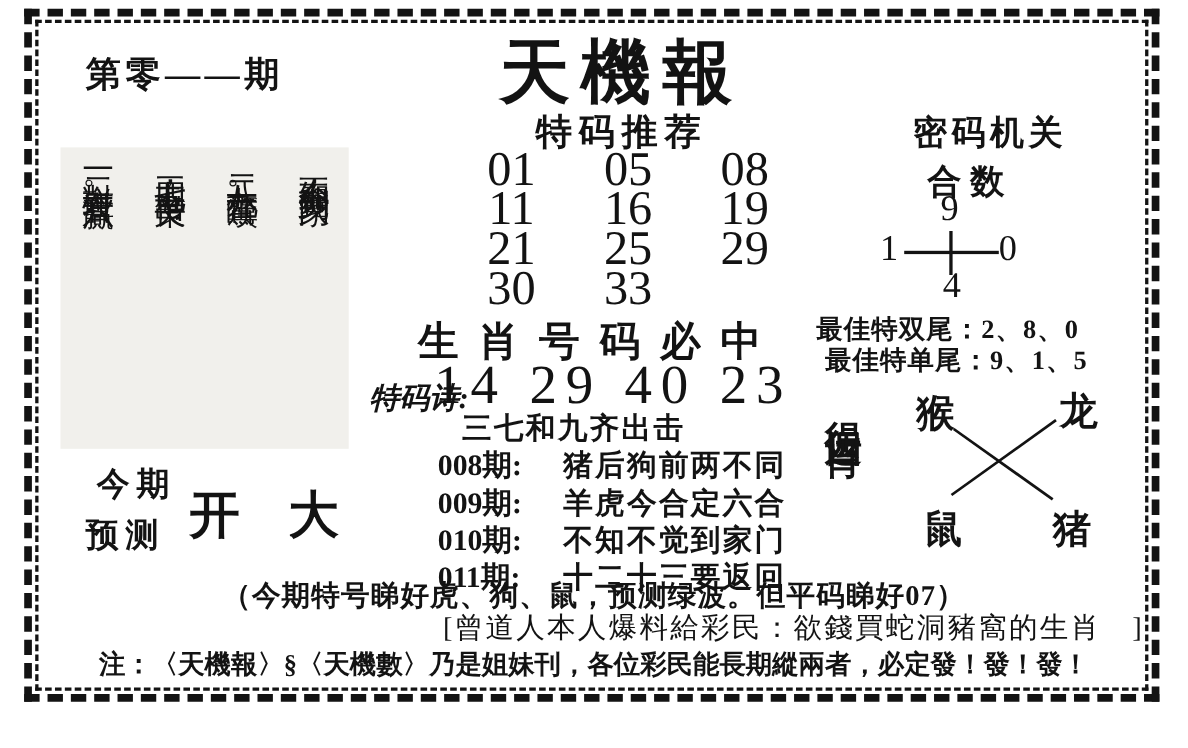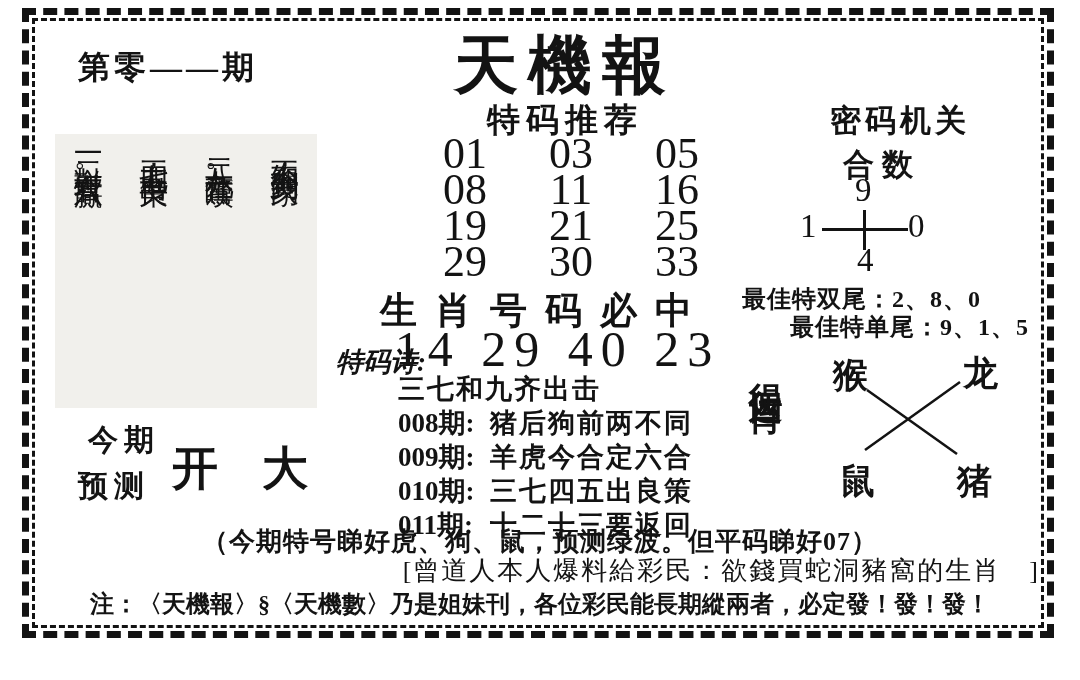--- a/index.html
+++ b/index.html
@@ -53,38 +53,38 @@
   .zodiac-heading{left:340px;top:286px;width:410px;text-align:center;
     font-size:37px;letter-spacing:18px;font-weight:600;}
   .poem-label{left:336px;top:344px;font-size:27px;font-weight:700;font-style:italic;}
   .zodiac-numbers{left:385px;top:320px;width:345px;text-align:center;
     font-size:50px;letter-spacing:8px;font-weight:500;}
 
   .poem-list{left:398px;top:372px;}
   .poem-row{display:flex;height:34px;align-items:center;
     font-size:27px;font-weight:700;}
   .poem-issue{width:92px;}
-  .poem-text{letter-spacing:2px;}
+  .poem-text{margin-left:22px;letter-spacing:2px;}
 
   .secret-heading{left:775px;top:100px;width:250px;text-align:center;
     font-size:31px;letter-spacing:4px;font-weight:600;}
   .secret-sub{left:757px;top:144px;width:250px;text-align:center;
     font-size:31px;letter-spacing:8px;font-weight:600;}
 
   .cross-box{left:800px;top:176px;width:130px;height:104px;}
   .cross-h{position:absolute;left:22px;top:52px;width:86px;border-top:3px solid #131313;}
   .cross-v{position:absolute;left:63px;top:34px;height:40px;border-left:3px solid #131313;}
   .cross-num{position:absolute;font-size:33px;font-weight:500;}
   .cross-top{left:55px;top:-4px;}
   .cross-left{left:0px;top:32px;}
   .cross-right{left:108px;top:32px;}
   .cross-bottom{left:57px;top:66px;}
 
   .tail-double{left:742px;top:283px;font-size:24px;font-weight:700;letter-spacing:1px;}
-  .tail-single{left:750px;top:311px;font-size:24px;font-weight:700;letter-spacing:1px;margin-left:40px;}
+  .tail-single{left:750px;top:311px;font-size:24px;font-weight:700;letter-spacing:1px;}
 
   .lucky-heading{left:742px;top:356px;height:170px;
     writing-mode:vertical-rl;text-orientation:upright;
     font-size:34px;letter-spacing:6px;font-weight:600;}
   .zodiac-x{left:805px;top:352px;width:240px;height:165px;}
   .zx{position:absolute;font-size:35px;font-weight:600;}
   .zx-tl{left:28px;top:0px;}
   .zx-tr{left:158px;top:-2px;}
   .zx-bl{left:35px;top:106px;}
   .zx-br{left:152px;top:106px;}
@@ -115,21 +115,20 @@
 
 <div class="abs pred-l1">今期</div>
 <div class="abs pred-l2">预测</div>
 <div class="abs pred-val nowrap">开大</div>
 
 <div class="abs main-title">天機報</div>
 <div class="abs recommend-heading">特码推荐</div>
 
 <div class="abs num-grid">
   <span class="num-cell">01</span>
-  <span class="num-cell">03</span>
   <span class="num-cell">05</span>
   <span class="num-cell">08</span>
   <span class="num-cell">11</span>
   <span class="num-cell">16</span>
   <span class="num-cell">19</span>
   <span class="num-cell">21</span>
   <span class="num-cell">25</span>
   <span class="num-cell">29</span>
   <span class="num-cell">30</span>
   <span class="num-cell">33</span>
@@ -146,21 +145,21 @@
   <div class="poem-row">
     <span class="poem-issue">008期:</span>
     <span class="poem-text">猪后狗前两不同</span>
   </div>
   <div class="poem-row">
     <span class="poem-issue">009期:</span>
     <span class="poem-text">羊虎今合定六合</span>
   </div>
   <div class="poem-row">
     <span class="poem-issue">010期:</span>
-    <span class="poem-text">三七四五出良策</span>
+    <span class="poem-text">不知不觉到家门</span>
   </div>
   <div class="poem-row">
     <span class="poem-issue">011期:</span>
     <span class="poem-text">十二十三要返回</span>
   </div>
 </div>
 
 <div class="abs secret-heading nowrap">密码机关</div>
 <div class="abs secret-sub nowrap">合数</div>
 

